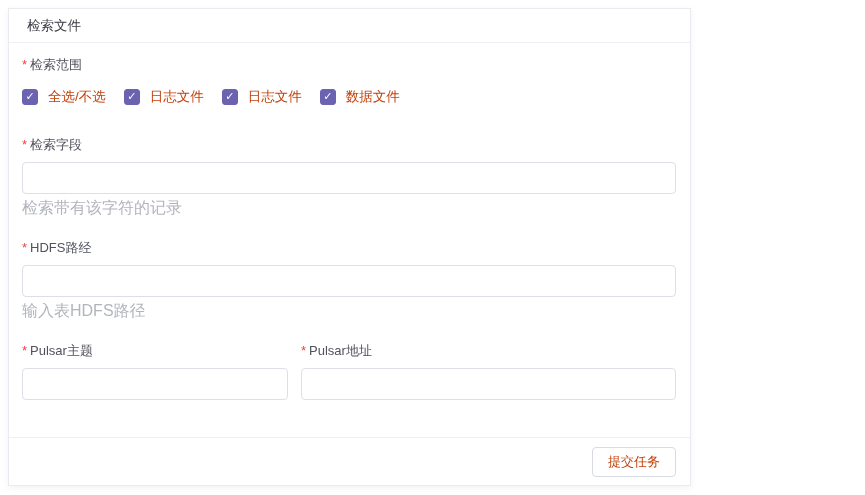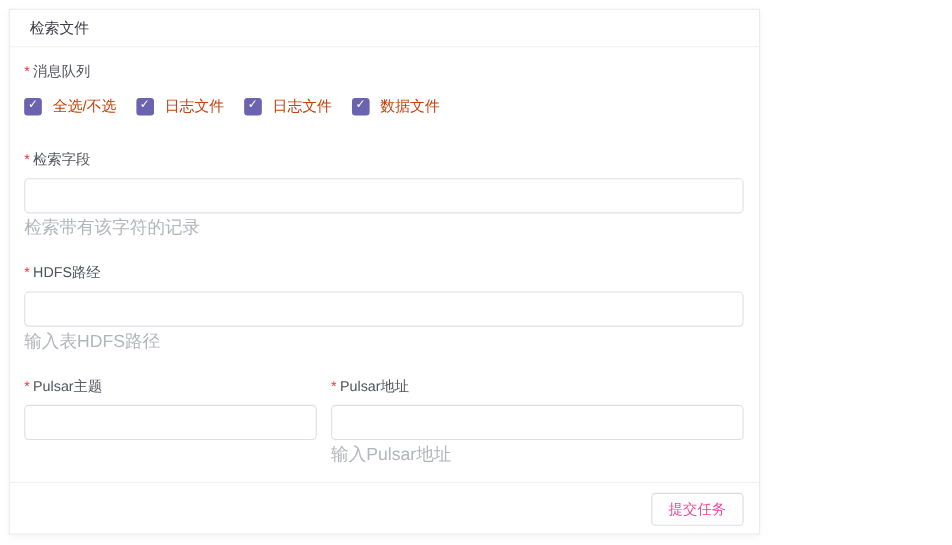--- a/index.html
+++ b/index.html
@@ -117,40 +117,40 @@
     align-items: center;
     padding: 0 14px;
   }
   .submit-btn {
     height: 30px;
     padding: 0 15px;
     background: #ffffff;
     border: 1px solid #d8dbe2;
     border-radius: 4px;
     font-size: 13px;
-    color: #ec4899;
+    color: #c2410c;
     cursor: pointer;
     font-family: "Liberation Sans", "DejaVu Sans", sans-serif;
   }
 </style>
 </head>
 <body>
 
 <div class="card">
 
   <div class="card-header">
     <span class="card-title">检索文件</span>
   </div>
 
   <div class="card-body">
 
     <div class="block-scope">
       <div class="form-label">
         <span class="req">*</span>
-        <span>消息队列</span>
+        <span>检索范围</span>
       </div>
       <div class="checkbox-row">
         <label class="checkbox-item">
           <span class="checkbox-box">
               <span class="checkmark">✓</span>
             </span>
           <span class="checkbox-label">全选/不选</span>
         </label>
         <label class="checkbox-item">
           <span class="checkbox-box">
@@ -198,21 +198,20 @@
           <span>Pulsar主题</span>
         </div>
         <input class="text-input" type="text" style="margin-top: 9px;" value="">
       </div>
       <div class="pulsar-col-address">
         <div class="form-label">
           <span class="req">*</span>
           <span>Pulsar地址</span>
         </div>
         <input class="text-input" type="text" style="margin-top: 9px;" value="">
-        <div class="hint">输入Pulsar地址</div>
       </div>
     </div>
 
   </div>
 
   <div class="card-footer">
     <button class="submit-btn">提交任务</button>
   </div>
 
 </div>

